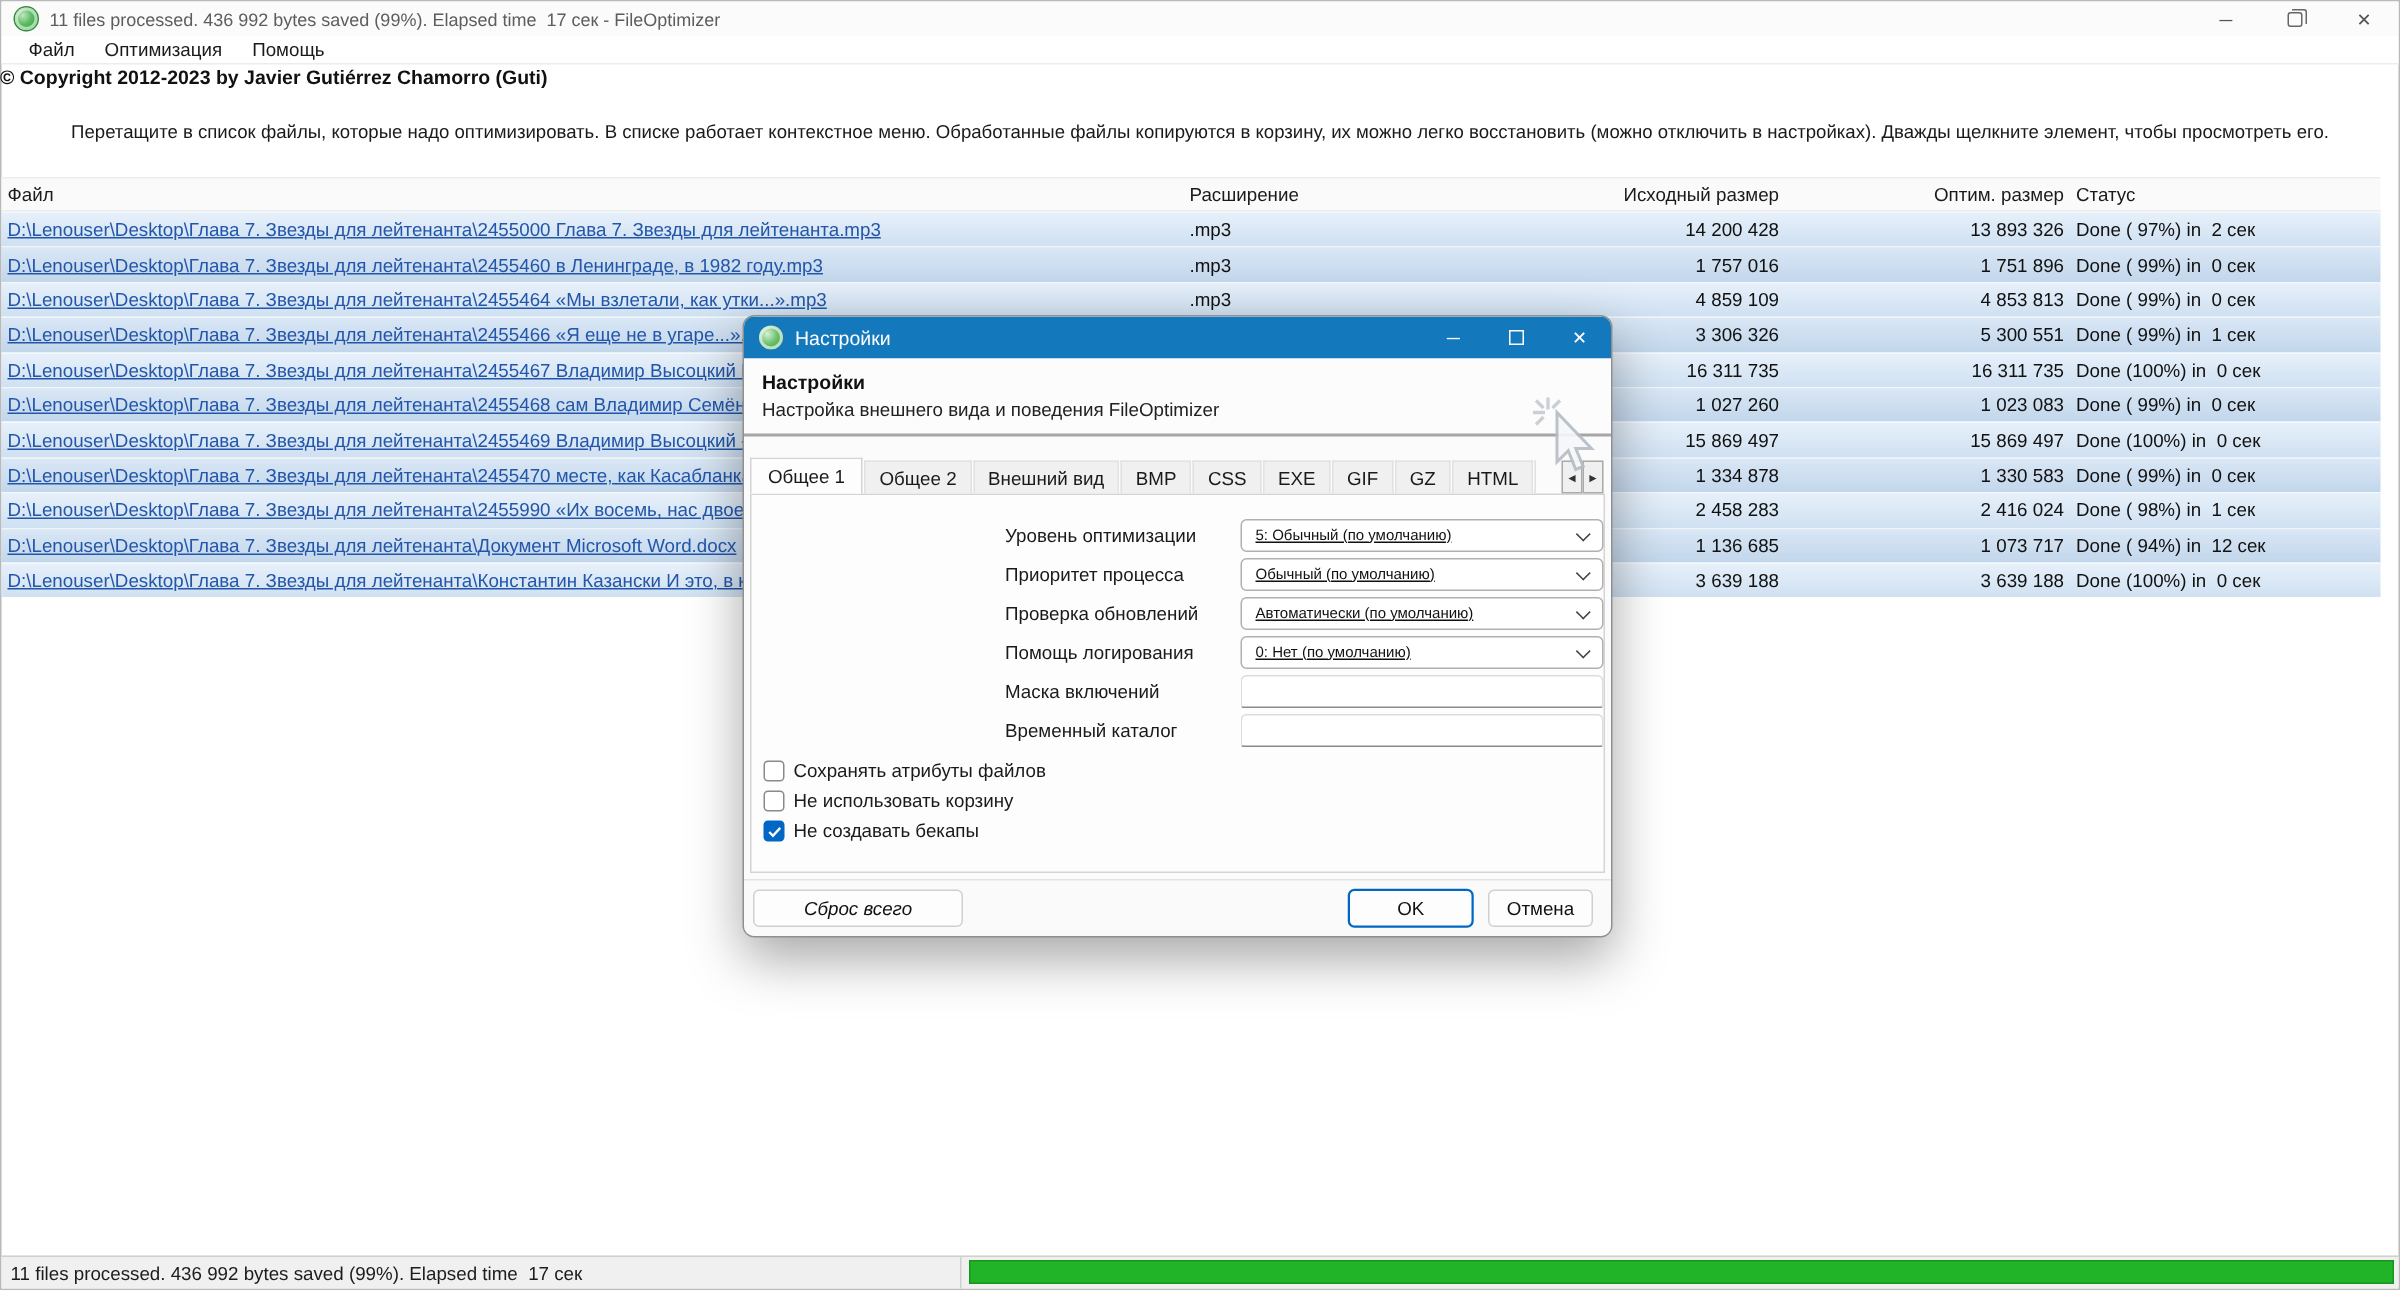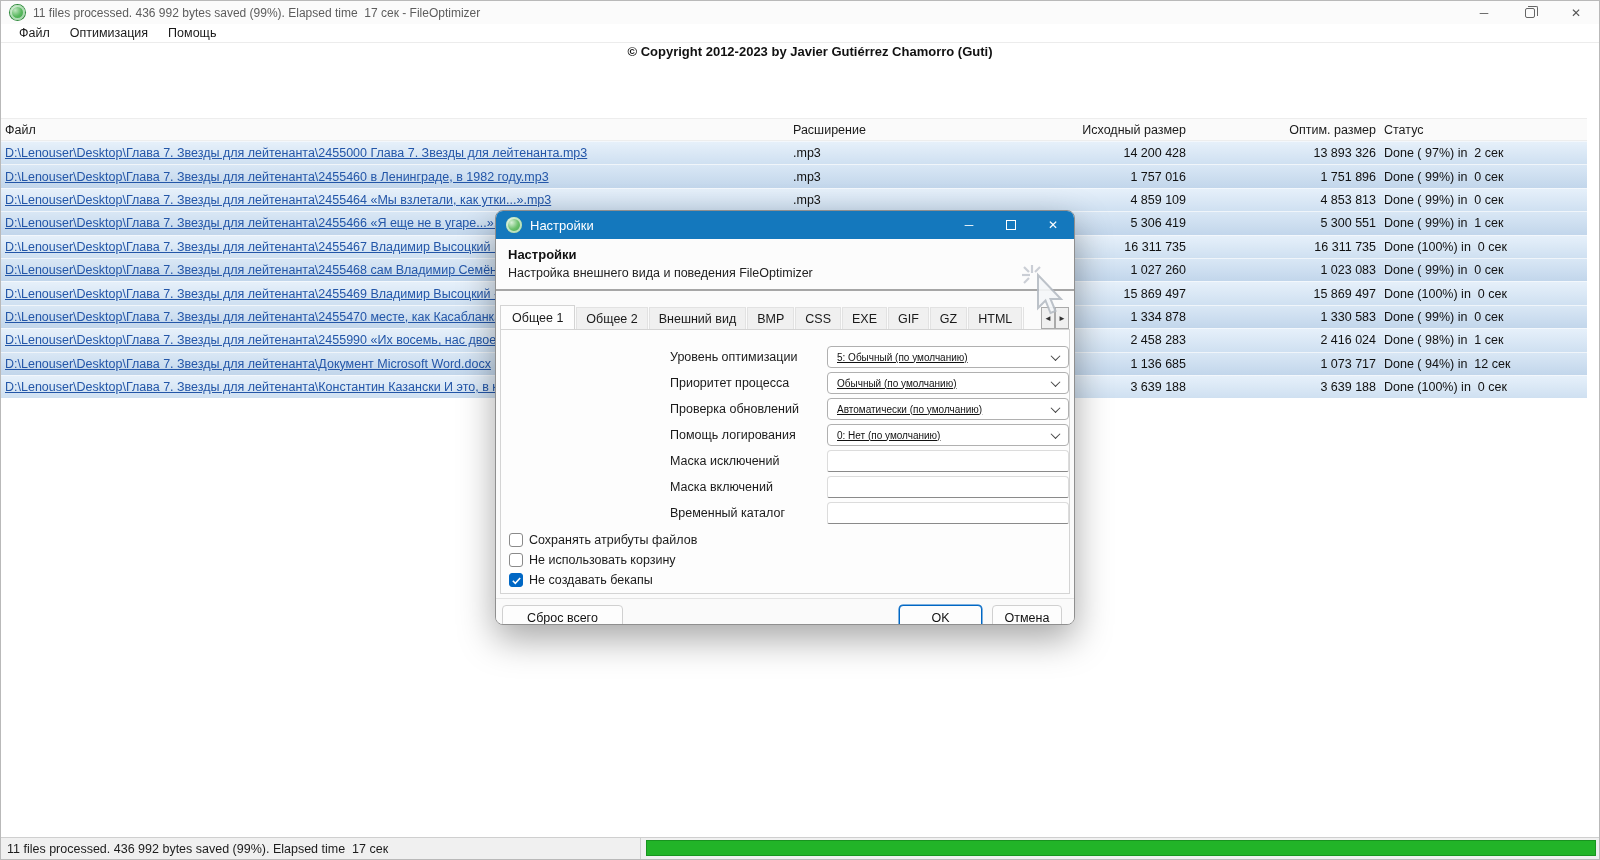--- a/index.html
+++ b/index.html
@@ -16,21 +16,21 @@
   .win-controls { margin-left:auto; display:flex; height:100%; }
   .win-btn { width:46px; height:100%; display:flex; align-items:center; justify-content:center; color:#555; font-size:12px; }
   .restore-glyph { width:10px; height:10px; border:1px solid #666; border-radius:2px; position:relative; background:#fbfbfb; }
   .restore-glyph::before { content:""; position:absolute; top:-3px; left:2px; width:9px; height:9px; border:1px solid #666; border-left:none; border-bottom:none; border-radius:0 2px 0 0; }
 
   
   .menubar { position:absolute; top:24px; left:1px; right:1px; height:19px; background:#fff; display:flex; align-items:center; padding-left:8px; border-bottom:1px solid #ececec; }
   .menu-item { font-size:12.5px; color:#1a1a1a; padding:0 10px; }
 
   
-  .copyright { position:absolute; top:44px; left:0; right:0; text-align:center; font-size:13px; font-weight:bold; color:#111;padding-left:20px; }
+  .copyright { position:absolute; top:44px; left:0; right:0; font-size:13px; font-weight:bold; color:#111; }
   .instruction { position:absolute; top:81px; left:0; right:0; text-align:center; font-size:12.4px; color:#1a1a1a; }
 
   
   .ftable { position:absolute; top:118px; left:1px; width:1586px; }
   .trow, .thead { display:grid; grid-template-columns:785px 295px 105px 190px 1fr; align-items:center; }
   .thead { height:23px; background:#fafafa; border-top:1px solid #ededed; border-bottom:1px solid #ededed; font-size:12.5px; color:#1a1a1a; }
   .cell { overflow:hidden; white-space:nowrap; }
   .c-file { padding-left:4px; }
   .c-ext  { padding-left:7px; }
   .c-orig { text-align:right; }
@@ -78,21 +78,21 @@
   .text-input { width:242px; height:22px; background:#fff; border:1px solid #dcdcdc; border-bottom:1px solid #8a8a8a; border-radius:4px 4px 2px 2px; font-family:inherit; font-size:12.5px; padding:0 8px; outline:none; }
 
   .checks { margin-top:9px; }
   .check-row { display:flex; align-items:center; margin-bottom:6px; }
   .checkbox { width:14px; height:14px; border:1px solid #8a8a8a; border-radius:3px; background:#fff; margin-right:6px; display:flex; align-items:center; justify-content:center; flex:none; }
   .checkbox.checked { background:var(--check,#0067c4); border-color:var(--check,#0067c4); }
   .check-label { font-size:12.5px; color:#1a1a1a; }
 
   .dlg-footer { flex:none; height:38px; background:#fafafa; border-top:1px solid #e3e3e3; display:flex; align-items:center; padding:0 12px 0 6px; margin-top:4px; }
   .btn { font-family:inherit; font-size:12.5px; color:#111; height:25px; background:#fdfdfd; border:1px solid #d0d0d0; border-radius:4px; }
-  .btn-reset { width:121px; }
+  .btn-reset { width:140px;font-style:italic; }
   .btn-ok { width:83px; border:1px solid var(--check,#0067c4); box-shadow:0 0 0 .5px var(--check,#0067c4); margin-left:auto; }
   .btn-cancel { width:70px; margin-left:10px; }
 </style>
 </head>
 <body>
 
 <div class="window">
 
   <div class="titlebar">
     <span class="app-icon"></span>
@@ -106,20 +106,21 @@
     </div>
   </div>
 
   <div class="menubar" id="menubar">
       <div class="menu-item">Файл</div>
       <div class="menu-item">Оптимизация</div>
       <div class="menu-item">Помощь</div>
     </div>
 
   <div class="copyright">© Copyright 2012-2023 by Javier Gutiérrez Chamorro (Guti)</div>
+  <div class="instruction">Перетащите в список файлы, которые надо оптимизировать. В списке работает контекстное меню. Обработанные файлы копируются в корзину, их можно легко восстановить (можно отключить в настройках). Дважды щелкните элемент, чтобы просмотреть его.</div>
 
   <div class="ftable">
     <div class="thead">
       <span class="cell c-file">Файл</span>
       <span class="cell c-ext">Расширение</span>
       <span class="cell c-orig">Исходный размер</span>
       <span class="cell c-opt">Оптим. размер</span>
       <span class="cell c-status">Статус</span>
     </div>
     <div id="tbody">
@@ -140,21 +141,21 @@
         <div class="trow odd">
           <span class="cell c-file file-link">D:\Lenouser\Desktop\Глава 7. Звезды для лейтенанта\2455464 «Мы взлетали, как утки...».mp3</span>
           <span class="cell c-ext">.mp3</span>
           <span class="cell c-orig">4 859 109</span>
           <span class="cell c-opt">4 853 813</span>
           <span class="cell c-status">Done ( 99%) in  0 сек</span>
         </div>
         <div class="trow even">
           <span class="cell c-file file-link">D:\Lenouser\Desktop\Глава 7. Звезды для лейтенанта\2455466 «Я еще не в угаре...».mp3</span>
           <span class="cell c-ext">.mp3</span>
-          <span class="cell c-orig">5 306 419</span>
+          <span class="cell c-orig">3 306 326</span>
           <span class="cell c-opt">5 300 551</span>
           <span class="cell c-status">Done ( 99%) in  1 сек</span>
         </div>
         <div class="trow odd">
           <span class="cell c-file file-link">D:\Lenouser\Desktop\Глава 7. Звезды для лейтенанта\2455467 Владимир Высоцкий Песня о возду</span>
           <span class="cell c-ext">.mp3</span>
           <span class="cell c-orig">16 311 735</span>
           <span class="cell c-opt">16 311 735</span>
           <span class="cell c-status">Done (100%) in  0 сек</span>
         </div>
@@ -274,24 +275,20 @@
             </div>
           </div>
           <div class="field-row">
             <span class="field-label">Помощь логирования</span>
             <div class="select">
               <span class="select-value">0: Нет (по умолчанию)</span>
               <span class="chevron"></span>
             </div>
           </div>
           <div class="field-row">
-            <span class="field-label">Маска исключений</span>
-            <input type="text" class="text-input" value="" style="">
-          </div>
-          <div class="field-row">
             <span class="field-label">Маска включений</span>
             <input type="text" class="text-input" value="" style="">
           </div>
           <div class="field-row">
             <span class="field-label">Временный каталог</span>
             <input type="text" class="text-input" value="" style="">
           </div>
         </div>
       <div class="checks" id="checks">
           <div class="check-row">

